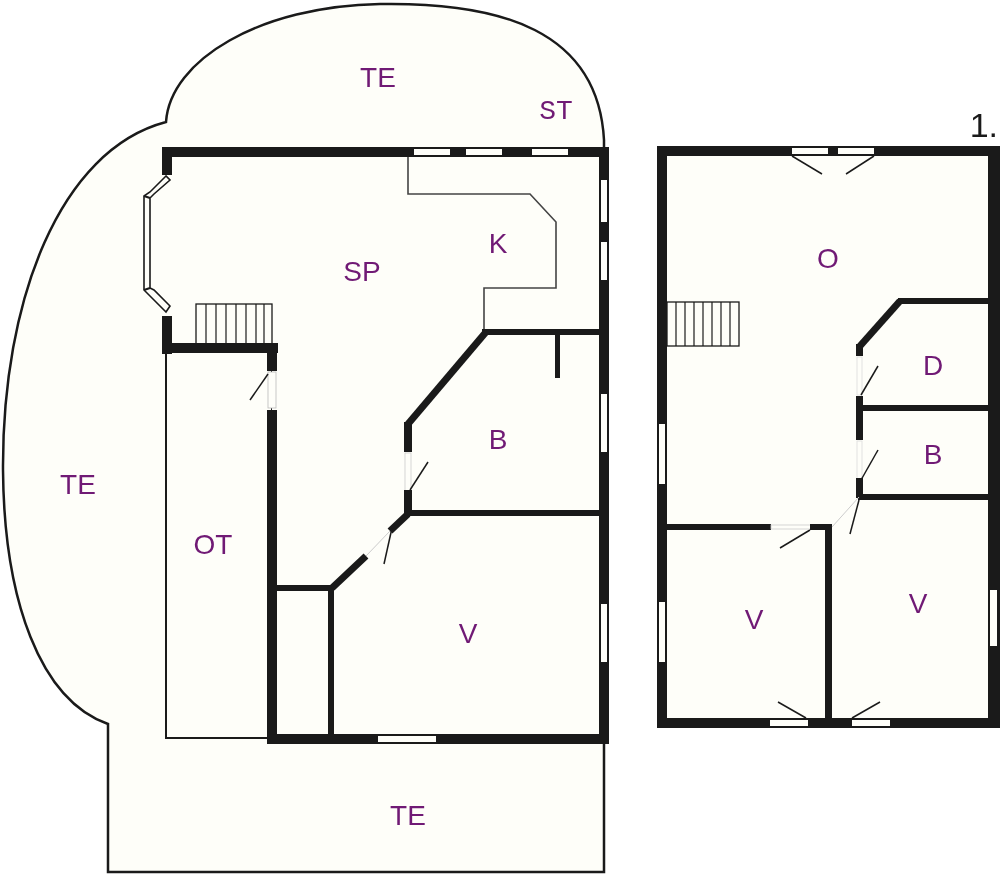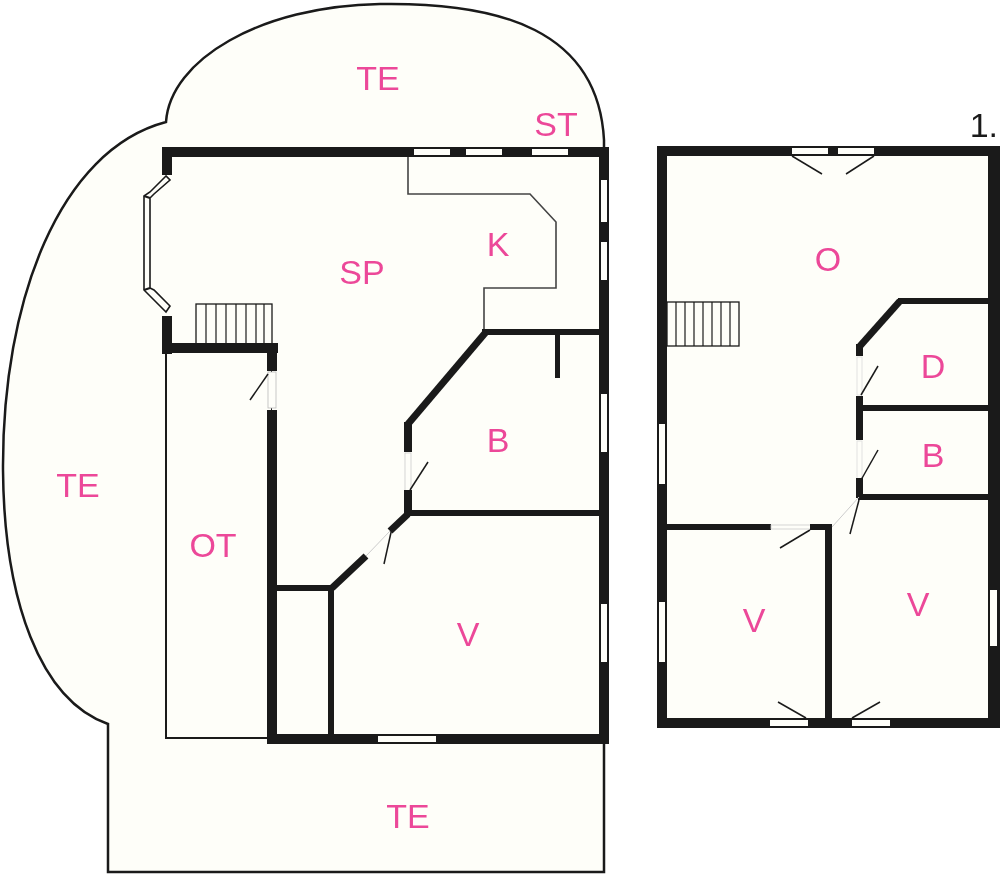--- a/index.html
+++ b/index.html
@@ -17,22 +17,22 @@
     #plan {
       position: absolute;
       left: 0;
       top: 0;
       width: 1000px;
       height: 876px;
     }
     .label {
       position: absolute;
       font-family: "Liberation Sans", sans-serif;
-      font-size: 34px;
-      color: #ec4899;
+      font-size: 28px;
+      color: #701a75;
       line-height: 1;
       transform: translate(-50%, -50%);
       white-space: nowrap;
       pointer-events: none;
     }
     .floor-num {
       position: absolute;
       font-family: "Liberation Sans", sans-serif;
       font-size: 34px;
       color: #1a1a1a;
@@ -197,21 +197,21 @@
       <rect x="810" y="524" width="22" height="6" fill="#1a1a1a"></rect>
       <rect x="825" y="524" width="7" height="196" fill="#1a1a1a"></rect>
       <line x1="810" y1="530" x2="780" y2="548" stroke="#1a1a1a" stroke-width="1.5"></line>
       <line x1="832" y1="527" x2="859" y2="497" stroke="#ccc" stroke-width="1"></line>
       <line x1="859" y1="500" x2="850" y2="534" stroke="#1a1a1a" stroke-width="1.5"></line>
     </g>
   </g>
 </svg>
 
 <div class="label" style="left:378px; top:78px;">TE</div>
-<div class="label" style="left:556px; top:124px;">ST</div>
+<div class="label" style="left:556px; top:112px;font-family:Liberation Mono, monospace;">ST</div>
 <div class="label" style="left:362px; top:272px;text-align:center;">SP</div>
 <div class="label" style="left:498px; top:244px;">K</div>
 <div class="label" style="left:78px; top:485px;">TE</div>
 <div class="label" style="left:213px; top:545px;text-align:right;">OT</div>
 <div class="label" style="left:498px; top:440px;">B</div>
 <div class="label" style="left:468px; top:634px;">V</div>
 <div class="label" style="left:408px; top:816px;">TE</div>
 
 <div class="label" style="left:828px; top:259px;">O</div>
 <div class="label" style="left:933px; top:366px;">D</div>

